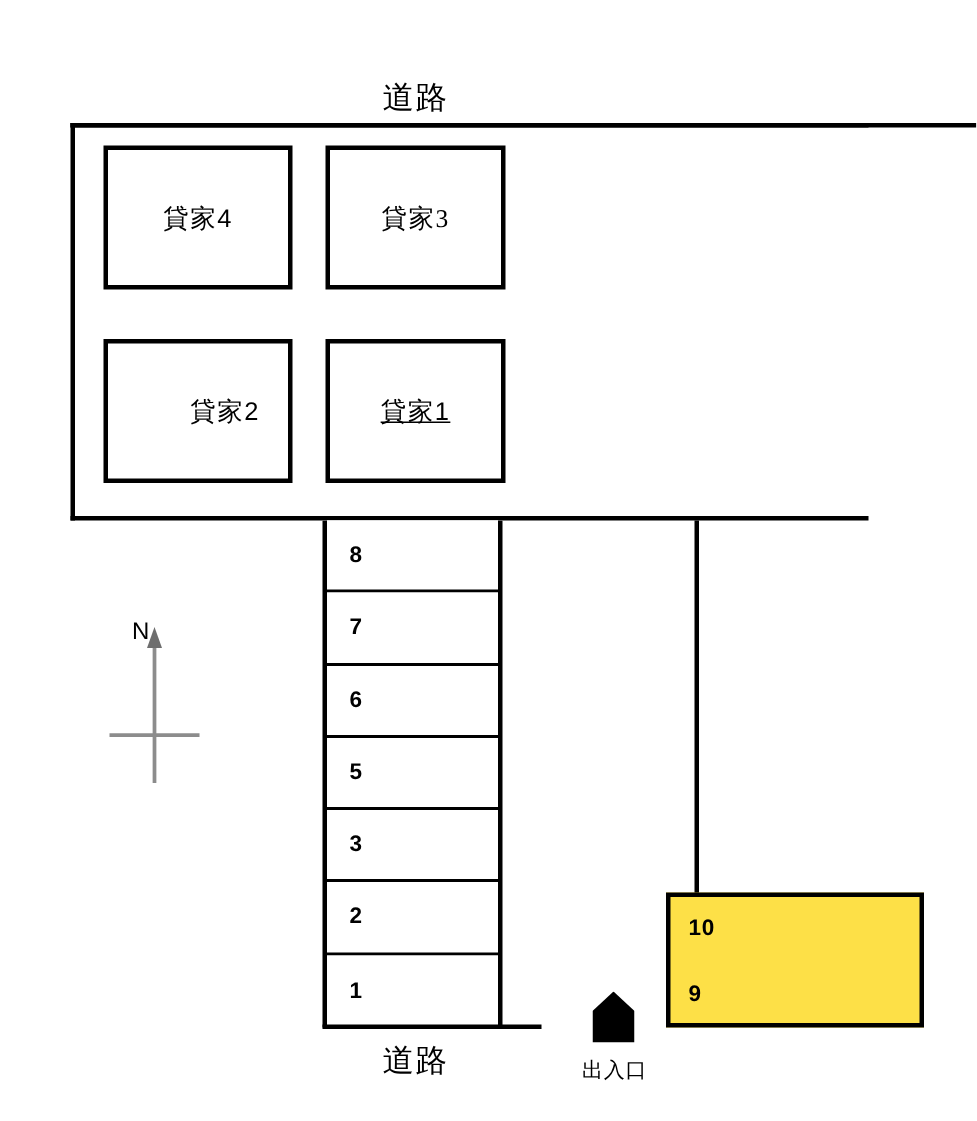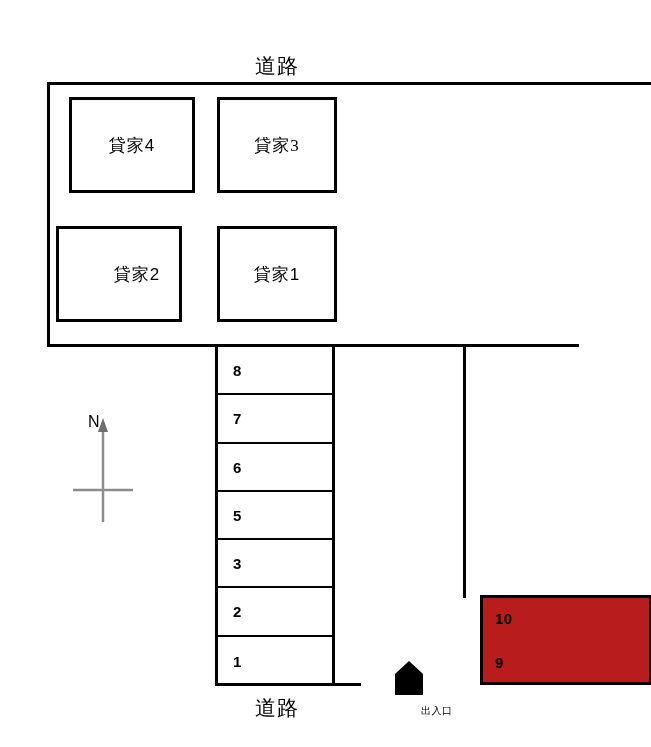--- a/index.html
+++ b/index.html
@@ -23,26 +23,25 @@
   .label {
     position: absolute;
     font-size: 21px;
     line-height: 1;
     color: #000;
     white-space: nowrap;
     letter-spacing: 1px;
   }
   .label-sm {
     position: absolute;
-    font-size: 10px;
+    font-size: 14px;
     line-height: 1;
     color: #000;
     white-space: nowrap;
     letter-spacing: 0.5px;
-    margin-left: 33px;
   }
 
   
   .estate-block {
     position: absolute;
     left: 47px;
     top: 82px;
     width: 532px;
     height: 265px;
     border: 3px solid #000;
@@ -108,29 +107,29 @@
   .right-arm {
     position: absolute;
     left: 463px;
     top: 347px;
     width: 3px;
     height: 251px;
     background: #000;
   }
   .right-lot {
     position: absolute;
-    left: 480px;
+    left: 444px;
     top: 595px;
     width: 172px;
     height: 90px;
     box-sizing: border-box;
     border: 3px solid #000;
     border-left: 3px solid #000;
     border-top: 3px solid #000;
-    background: #b91c1c;
+    background: #fde047;
   }
   .right-lot .num {
     position: absolute;
     left: 12px;
     font-size: 15px;
     font-weight: bold;
     color: #000;
     letter-spacing: 0.5px;
   }
 
@@ -188,24 +187,24 @@
   <div class="label road-label-top">道路</div>
 
   <div class="estate-block">
     <div id="houses-container">
         <div class="house" style="left: 19px; top: 12px; width: 126px; height: 96px;">
           <span>貸家4</span>
         </div>
         <div class="house" style="left: 167px; top: 12px; width: 120px; height: 96px; font-family: Liberation Serif, serif;">
           <span>貸家3</span>
         </div>
-        <div class="house" style="left: 6px; top: 141px; width: 126px; height: 96px; padding-left: 36px;">
+        <div class="house" style="left: 19px; top: 141px; width: 126px; height: 96px; padding-left: 36px;">
           <span>貸家2</span>
         </div>
-        <div class="house" style="left: 167px; top: 141px; width: 120px; height: 96px;">
+        <div class="house" style="left: 167px; top: 141px; width: 120px; height: 96px; text-decoration: underline;">
           <span>貸家1</span>
         </div>
       </div>
   </div>
   <div class="road-line-top"></div>
 
   <div class="stall-column" id="stall-column">
       <div class="stall">
         <span class="num">8</span>
       </div>

